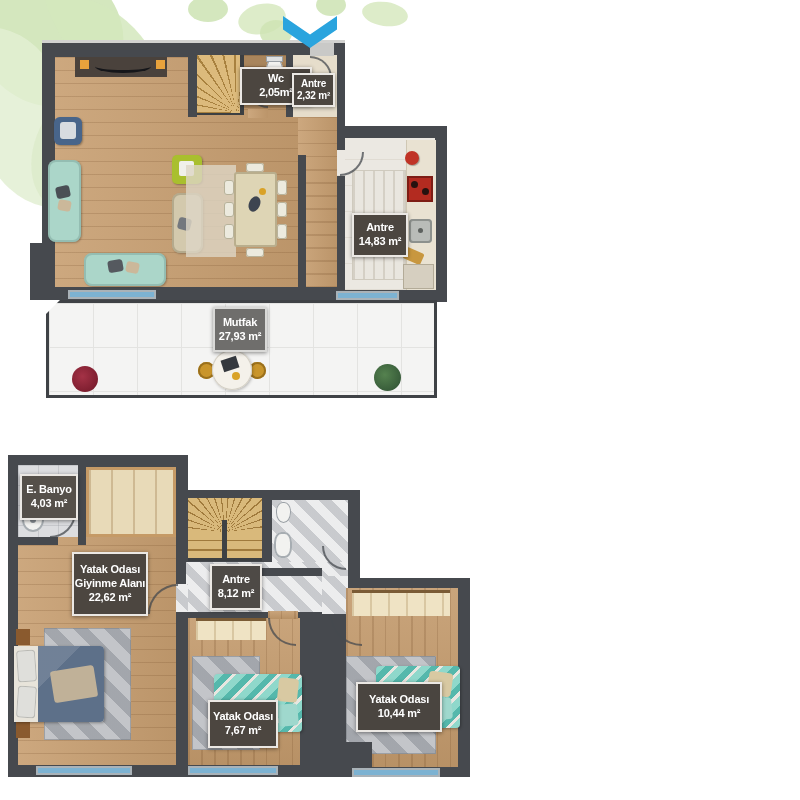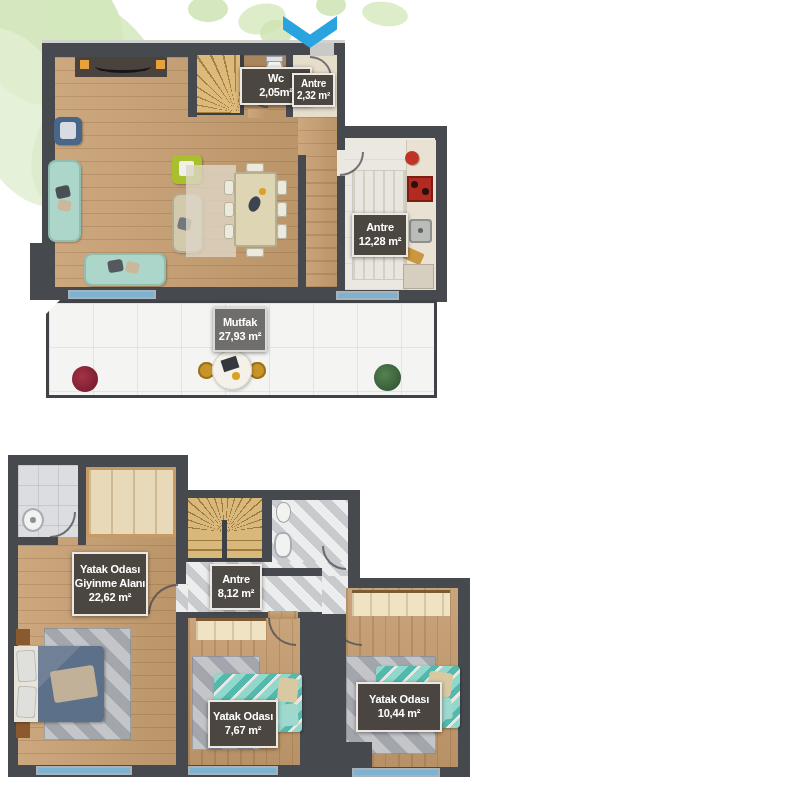--- a/index.html
+++ b/index.html
@@ -166,21 +166,21 @@
   <div class="abs room-label" style="left:240px;top:67px;width:72px;height:38px;">
     <span class="ln">Wc</span>
     <span class="ln">2,05m²</span>
   </div>
   <div class="abs room-label small" style="left:292px;top:73px;width:43px;height:34px;">
     <span class="ln">Antre</span>
     <span class="ln">2,32 m²</span>
   </div>
   <div class="abs room-label" style="left:352px;top:213px;width:56px;height:44px;">
     <span class="ln">Antre</span>
-    <span class="ln">12,28 m²</span>
+    <span class="ln">14,83 m²</span>
   </div>
   <div class="abs room-label gray" style="left:213px;top:307px;width:54px;height:45px;">
     <span class="ln">Mutfak</span>
     <span class="ln">27,93 m²</span>
   </div>
 
   <div class="abs wall z5" style="left:8px;top:455px;width:180px;height:322px;"></div>
   <div class="abs wall z5" style="left:178px;top:490px;width:182px;height:287px;"></div>
   <div class="abs wall z5" style="left:300px;top:578px;width:170px;height:199px;"></div>
 
@@ -234,20 +234,24 @@
   <div class="abs bed-teal z15" style="left:376px;top:666px;width:84px;height:62px;"></div>
   <div class="abs z20" style="left:428px;top:672px;width:24px;height:24px;background:#d8c9a2;border-radius:4px;transform:rotate(8deg);"></div>
   <div class="abs z20" style="left:428px;top:698px;width:24px;height:22px;background:#9fd8cd;border-radius:4px;transform:rotate(-6deg);"></div>
   <div class="abs wall z15" style="left:346px;top:742px;width:26px;height:25px;"></div>
   <div class="abs arc bl z20" style="left:330px;top:614px;width:32px;height:32px;"></div>
 
   <div class="abs window z15" style="left:36px;top:766px;width:96px;height:9px;"></div>
   <div class="abs window z15" style="left:188px;top:766px;width:90px;height:9px;"></div>
   <div class="abs window z15" style="left:352px;top:768px;width:88px;height:9px;"></div>
 
+  <div class="abs room-label" style="left:20px;top:474px;width:58px;height:46px;background:#55504a;">
+    <span class="ln">E. Banyo</span>
+    <span class="ln">4,03 m²</span>
+  </div>
   <div class="abs room-label" style="left:72px;top:552px;width:76px;height:64px;">
     <span class="ln">Yatak Odası</span>
     <span class="ln">Giyinme Alanı</span>
     <span class="ln">22,62 m²</span>
   </div>
   <div class="abs room-label" style="left:210px;top:564px;width:52px;height:46px;background:#4e4a46;">
     <span class="ln">Antre</span>
     <span class="ln">8,12 m²</span>
   </div>
   <div class="abs room-label" style="left:208px;top:700px;width:70px;height:48px;">

